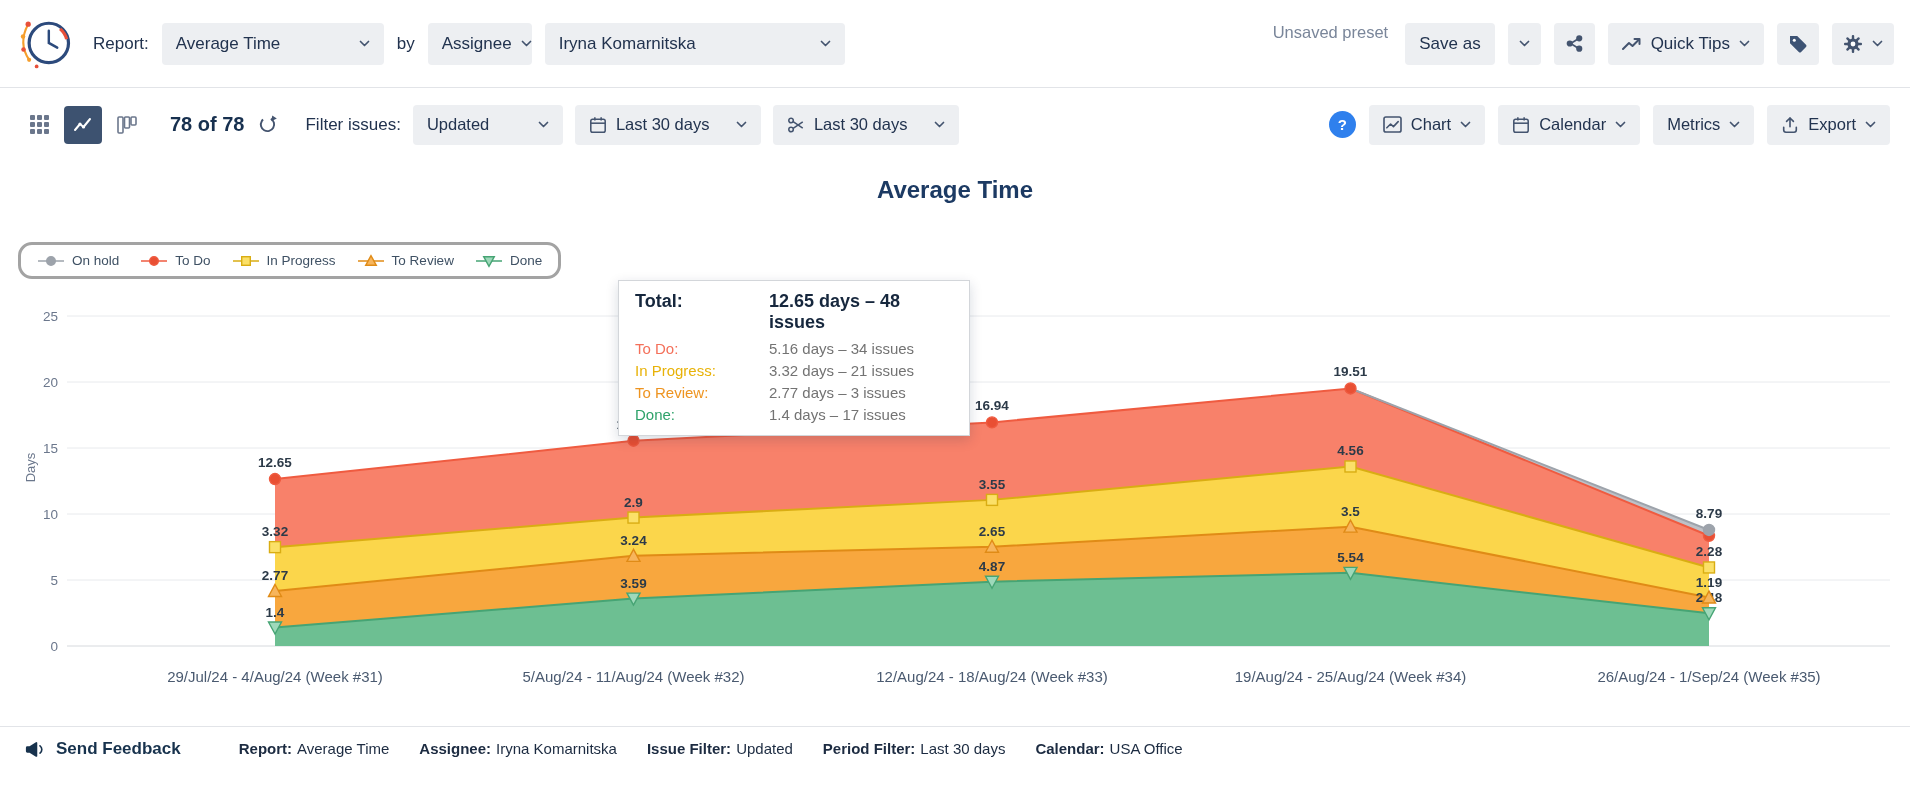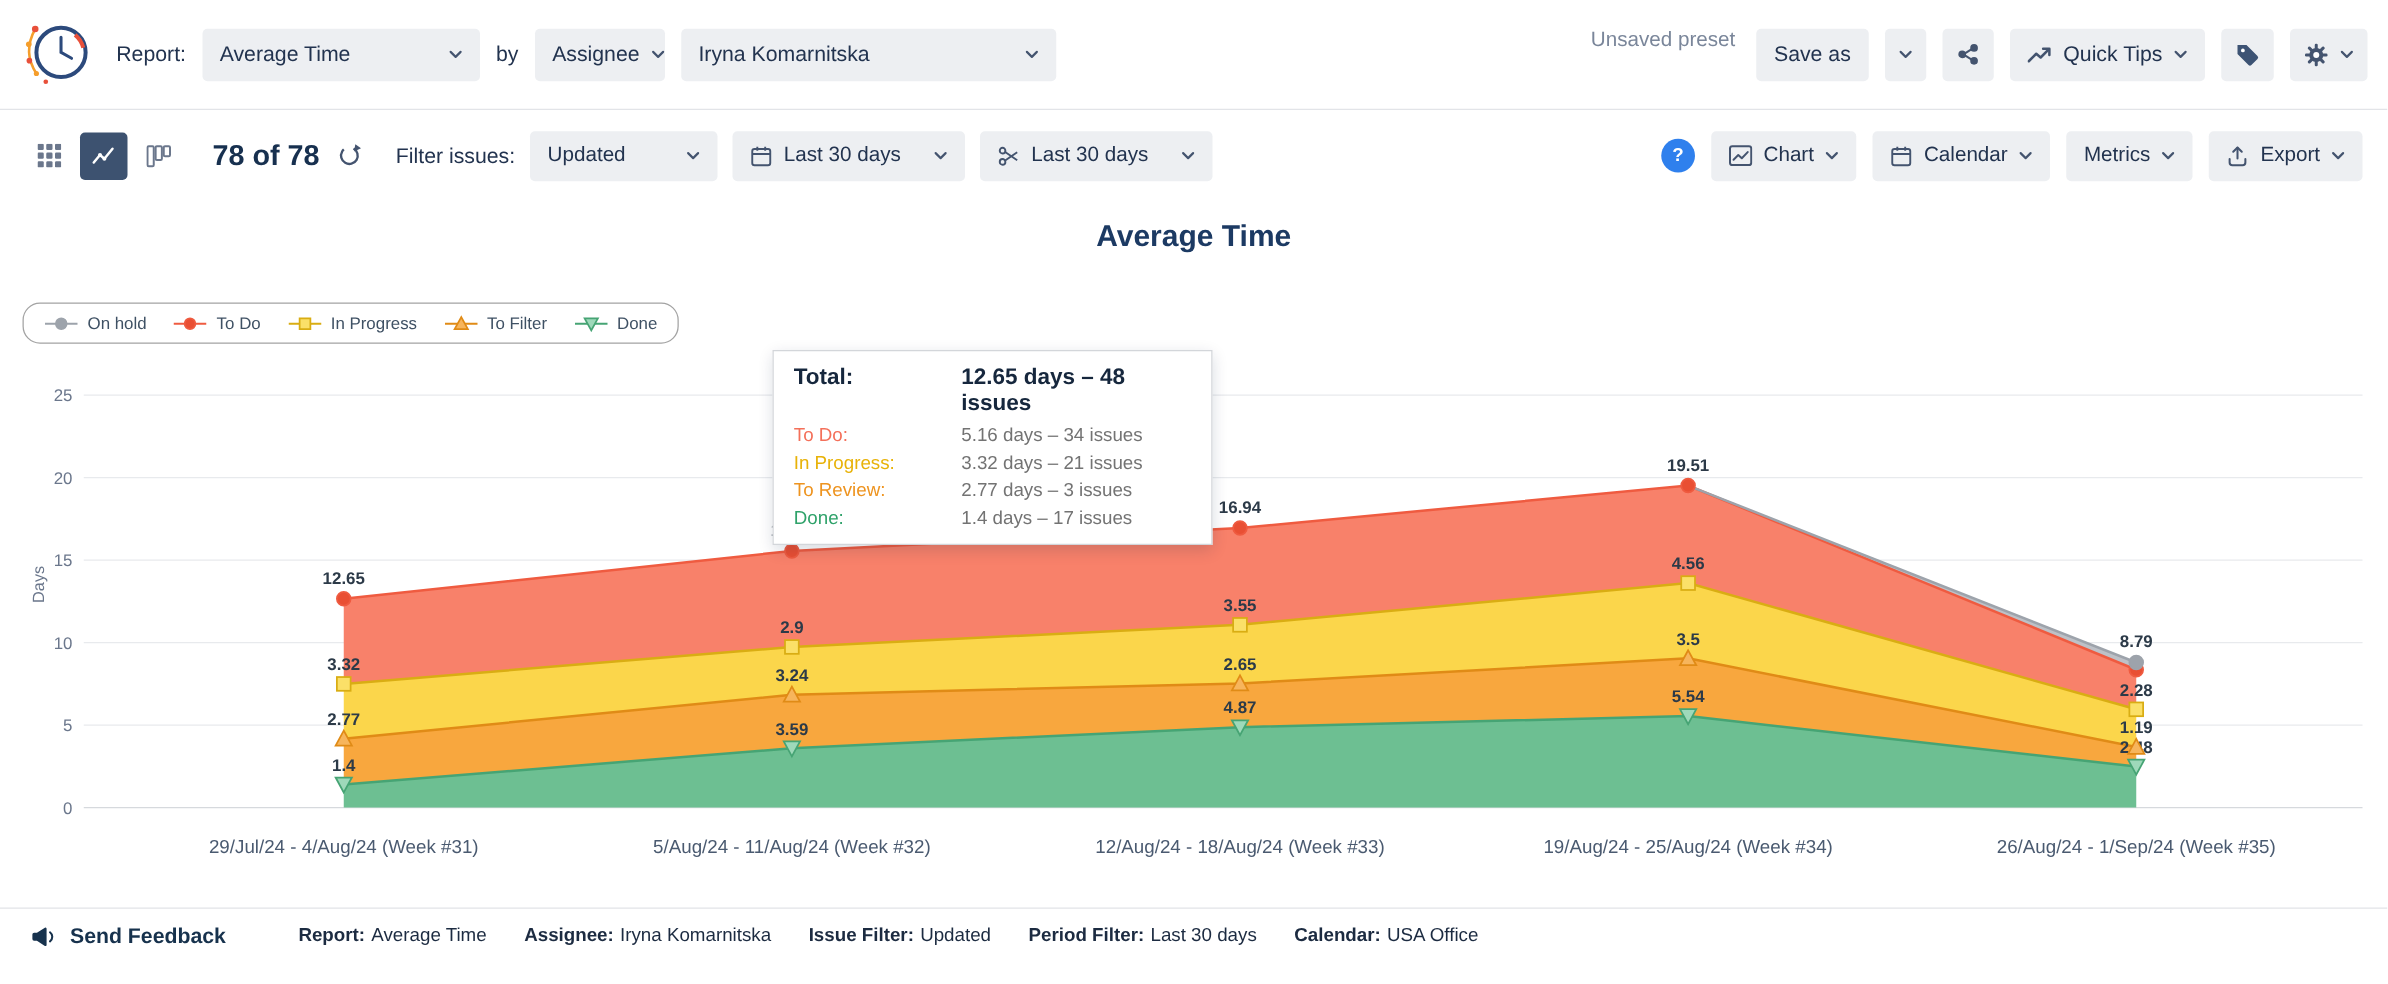--- a/index.html
+++ b/index.html
@@ -15,30 +15,30 @@
 .sel .chev{margin-left:auto}
 .w222{width:222px}.w124{width:104px}.w300{width:300px}.w150{width:150px}.w186{width:186px}
 .icon-btn{padding:0 11px}
 .hdr-right{margin-left:auto;display:flex;align-items:flex-start;gap:13px}
 .muted{color:#7a869a;font-size:16.5px;margin-right:4px;white-space:nowrap}
 
 .toolbar{position:absolute;top:89px;left:0;width:100%;height:71px;display:flex;align-items:center;padding:0 20px;gap:12px;background:#fff}
 .viewgroup{display:flex;align-items:center;gap:6px;margin-right:8px}
 .viewbtn{width:38px;height:38px;display:flex;align-items:center;justify-content:center;background:transparent;border:none;border-radius:4px;cursor:pointer}
 .viewbtn.active{background:#3d5270}
-.count{font-weight:bold;font-size:23px;color:#17304f;margin-left:4px;white-space:nowrap}
+.count{font-weight:bold;font-size:20px;color:#17304f;margin-left:4px;white-space:nowrap}
 .iconlink{background:none;border:none;cursor:pointer;display:flex;align-items:center;padding:2px}
 .filter-lbl{margin-left:14px}
 .tbbtn{height:40px;font-size:16.5px}
 .tb-right{margin-left:auto;display:flex;align-items:center;gap:13px}
 .help{width:27px;height:27px;border-radius:50%;background:#2f80ed;color:#fff;font-weight:bold;font-size:15px;border:none;display:flex;align-items:center;justify-content:center;cursor:pointer;font-family:inherit;flex:none}
 
 .chart-main{position:absolute;top:160px;left:0;width:1910px;height:566px}
 .chart-title{position:absolute;top:16px;left:0;width:100%;text-align:center;font-size:24px;font-weight:bold;color:#1c3a63}
-.legend{position:absolute;left:18px;top:82px;display:flex;align-items:center;gap:21px;border:1px solid #a3a3a3;background:#fff;padding:8px 16px;font-size:13.5px;color:#3f5164;border-radius:14px}
+.legend{position:absolute;left:18px;top:82px;display:flex;align-items:center;gap:21px;border:3px solid #a3a3a3;background:#fff;padding:8px 16px;font-size:13.5px;color:#3f5164;border-radius:14px}
 .legend-item{display:flex;align-items:center;gap:7px;cursor:pointer;white-space:nowrap}
 .y-title{position:absolute;left:16px;top:300px;transform:rotate(-90deg);font-size:13px;color:#6b778c}
 .chart-svg{position:absolute;left:30px;top:130px}
 .chart-svg text{font-family:"Liberation Sans",sans-serif}
 .tooltip{position:absolute;left:618px;top:120px;width:352px;background:#fff;border:1px solid #d3d6da;box-shadow:0 4px 12px rgba(9,30,66,.16);padding:10px 16px 12px;z-index:5}
 .tt-head{display:flex;margin-bottom:7px}
 .tt-lbl,.tt-val{font-weight:bold;font-size:18px;color:#16273d}
 .tt-lbl{width:134px;flex:none}
 .tt-row{display:flex;margin-top:5px;font-size:15px}
 .tt-rlbl{width:134px;flex:none}
@@ -293,21 +293,21 @@
             <line x1="1" y1="7" x2="27" y2="7" stroke="#d9ad13" stroke-width="1.5"></line>
             <rect x="9.7" y="2.7" width="8.6" height="8.6" fill="#fbe068" stroke="#d9ad13" stroke-width="1.4"></rect>
           </svg>
           <span>In Progress</span>
         </div>
         <div class="legend-item">
           <svg width="28" height="14" viewBox="0 0 28 14">
             <line x1="1" y1="7" x2="27" y2="7" stroke="#e08b16" stroke-width="1.5"></line>
             <polygon points="14,1.7000000000000002 8.7,11.3 19.3,11.3" fill="#f7b55c" stroke="#e08b16" stroke-width="1.4"></polygon>
           </svg>
-          <span>To Filter</span>
+          <span>To Review</span>
         </div>
         <div class="legend-item">
           <svg width="28" height="14" viewBox="0 0 28 14">
             <line x1="1" y1="7" x2="27" y2="7" stroke="#46a474" stroke-width="1.5"></line>
             <polygon points="14,12.3 8.7,2.7 19.3,2.7" fill="#9ed9ba" stroke="#46a474" stroke-width="1.4"></polygon>
           </svg>
           <span>Done</span>
         </div>
       </div>
     <div class="y-title">Days</div>

